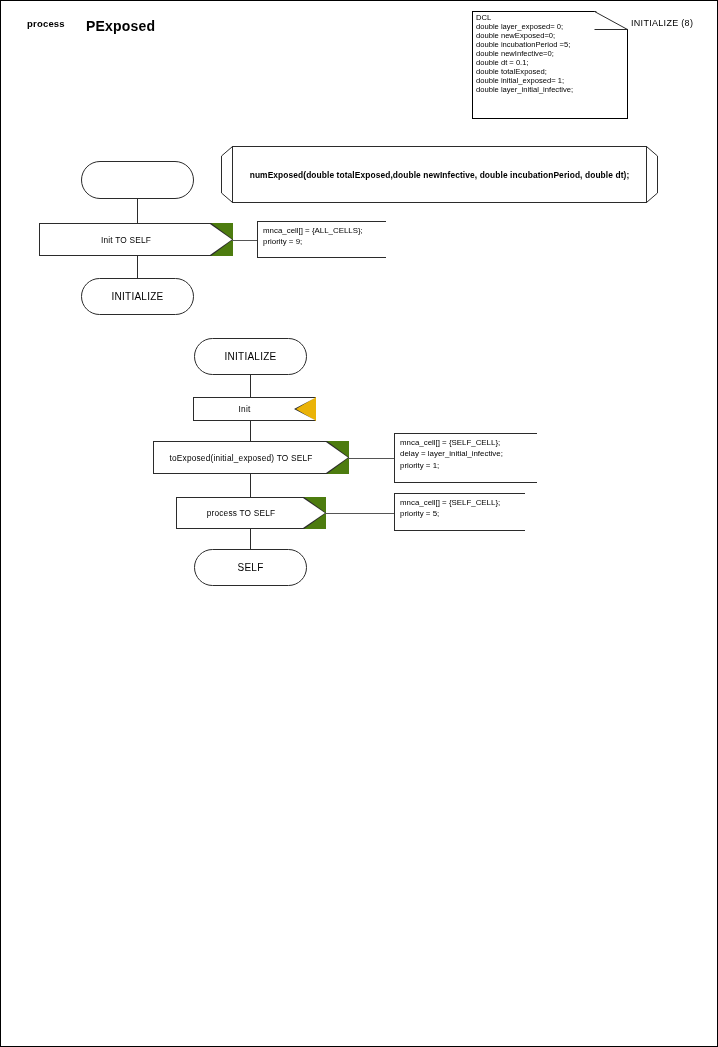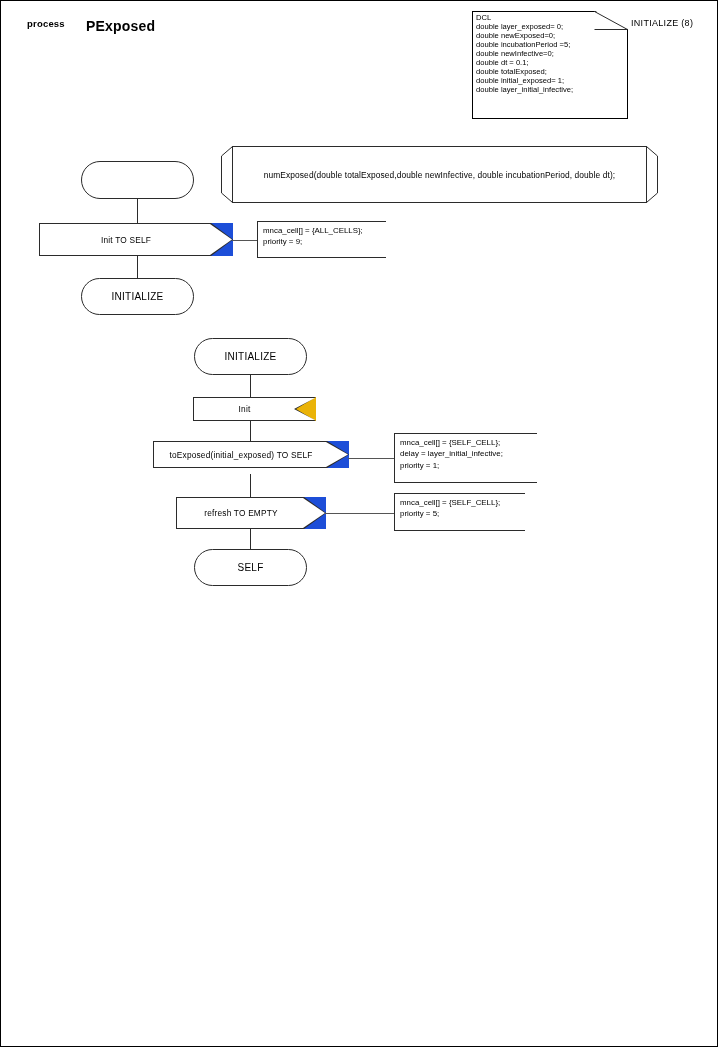--- a/index.html
+++ b/index.html
@@ -86,21 +86,21 @@
     background: #2b2b2b;
     width: 1px;
   }
   .connline {
     background: #555555;
     height: 1px;
   }
 
   
   .output {
-    background: #1d4ed8;
+    background: #4d7c0f;
     box-sizing: border-box;
     display: flex;
     align-items: center;
     justify-content: flex-start;
     font-size: 8.3px;
     letter-spacing: 0.2px;
   }
   .output .otxt { position: relative; z-index: 2; width: 100%; text-align: center; }
   .output .oshape {
     position: absolute;
@@ -226,21 +226,21 @@
     <div class="cshadow"></div>
     <div class="cbracket"></div>
     <div class="ctxt">mnca_cell[] = {ALL_CELLS};
 priority = 9;</div>
   </div>
 
   <div class="abs flowline" style="left:136px; top:255px; height:22px;"></div>
 
   <div class="abs state" style="left:80px; top:277px; width:113px; height:37px;">INITIALIZE</div>
 
-  <div class="abs proc" style="left:220px; top:145px; width:437px; height:57px;">
+  <div class="abs proc" style="left:220px; top:145px; width:437px; height:57px;font-weight:bold;">
     <svg class="pflapL" style="left:0;" viewBox="0 0 12 57" preserveAspectRatio="none">
       <path d="M11.5 0.5 L0.5 10 L0.5 47 L11.5 56.5" fill="#ffffff" stroke="#2b2b2b" stroke-width="1"></path>
     </svg>
     <svg class="pflapR" style="right:0;" viewBox="0 0 12 57" preserveAspectRatio="none">
       <path d="M0.5 0.5 L11.5 10 L11.5 47 L0.5 56.5" fill="#ffffff" stroke="#2b2b2b" stroke-width="1"></path>
     </svg>
     <div class="pbody">
       <span>numExposed(double totalExposed,double newInfective, double incubationPeriod, double dt);</span>
     </div>
   </div>
@@ -250,42 +250,42 @@
   <div class="abs flowline" style="left:249px; top:374px; height:22px;"></div>
 
   <div class="abs input" style="left:192px; top:396px; width:123px; height:24px;">
     <div class="ishape"></div>
     <div class="iinner"></div>
     <div class="itxt">Init</div>
   </div>
 
   <div class="abs flowline" style="left:249px; top:420px; height:20px;"></div>
 
-  <div class="abs output" style="left:152px; top:440px; width:196px; height:27px;">
+  <div class="abs output" style="left:152px; top:440px; width:196px; height:33px;">
     <div class="oshape"></div>
     <div class="oinner"></div>
     <div class="otxt" style="padding-right:20px;">toExposed(initial_exposed) TO SELF</div>
   </div>
 
   <div class="abs connline" style="left:347px; top:457px; width:46px;"></div>
 
   <div class="abs comment" style="left:393px; top:432px; width:143px; height:50px;">
     <div class="cshadow"></div>
     <div class="cbracket"></div>
     <div class="ctxt">mnca_cell[] = {SELF_CELL};
 delay = layer_initial_infective;
 priority = 1;</div>
   </div>
 
   <div class="abs flowline" style="left:249px; top:473px; height:23px;"></div>
 
   <div class="abs output" style="left:175px; top:496px; width:150px; height:32px;">
     <div class="oshape"></div>
     <div class="oinner"></div>
-    <div class="otxt" style="padding-right:20px;">refresh TO EMPTY</div>
+    <div class="otxt" style="padding-right:20px;">process TO SELF</div>
   </div>
 
   <div class="abs connline" style="left:324px; top:512px; width:69px;"></div>
 
   <div class="abs comment" style="left:393px; top:492px; width:131px; height:38px;">
     <div class="cshadow"></div>
     <div class="cbracket"></div>
     <div class="ctxt">mnca_cell[] = {SELF_CELL};
 priority = 5;</div>
   </div>

